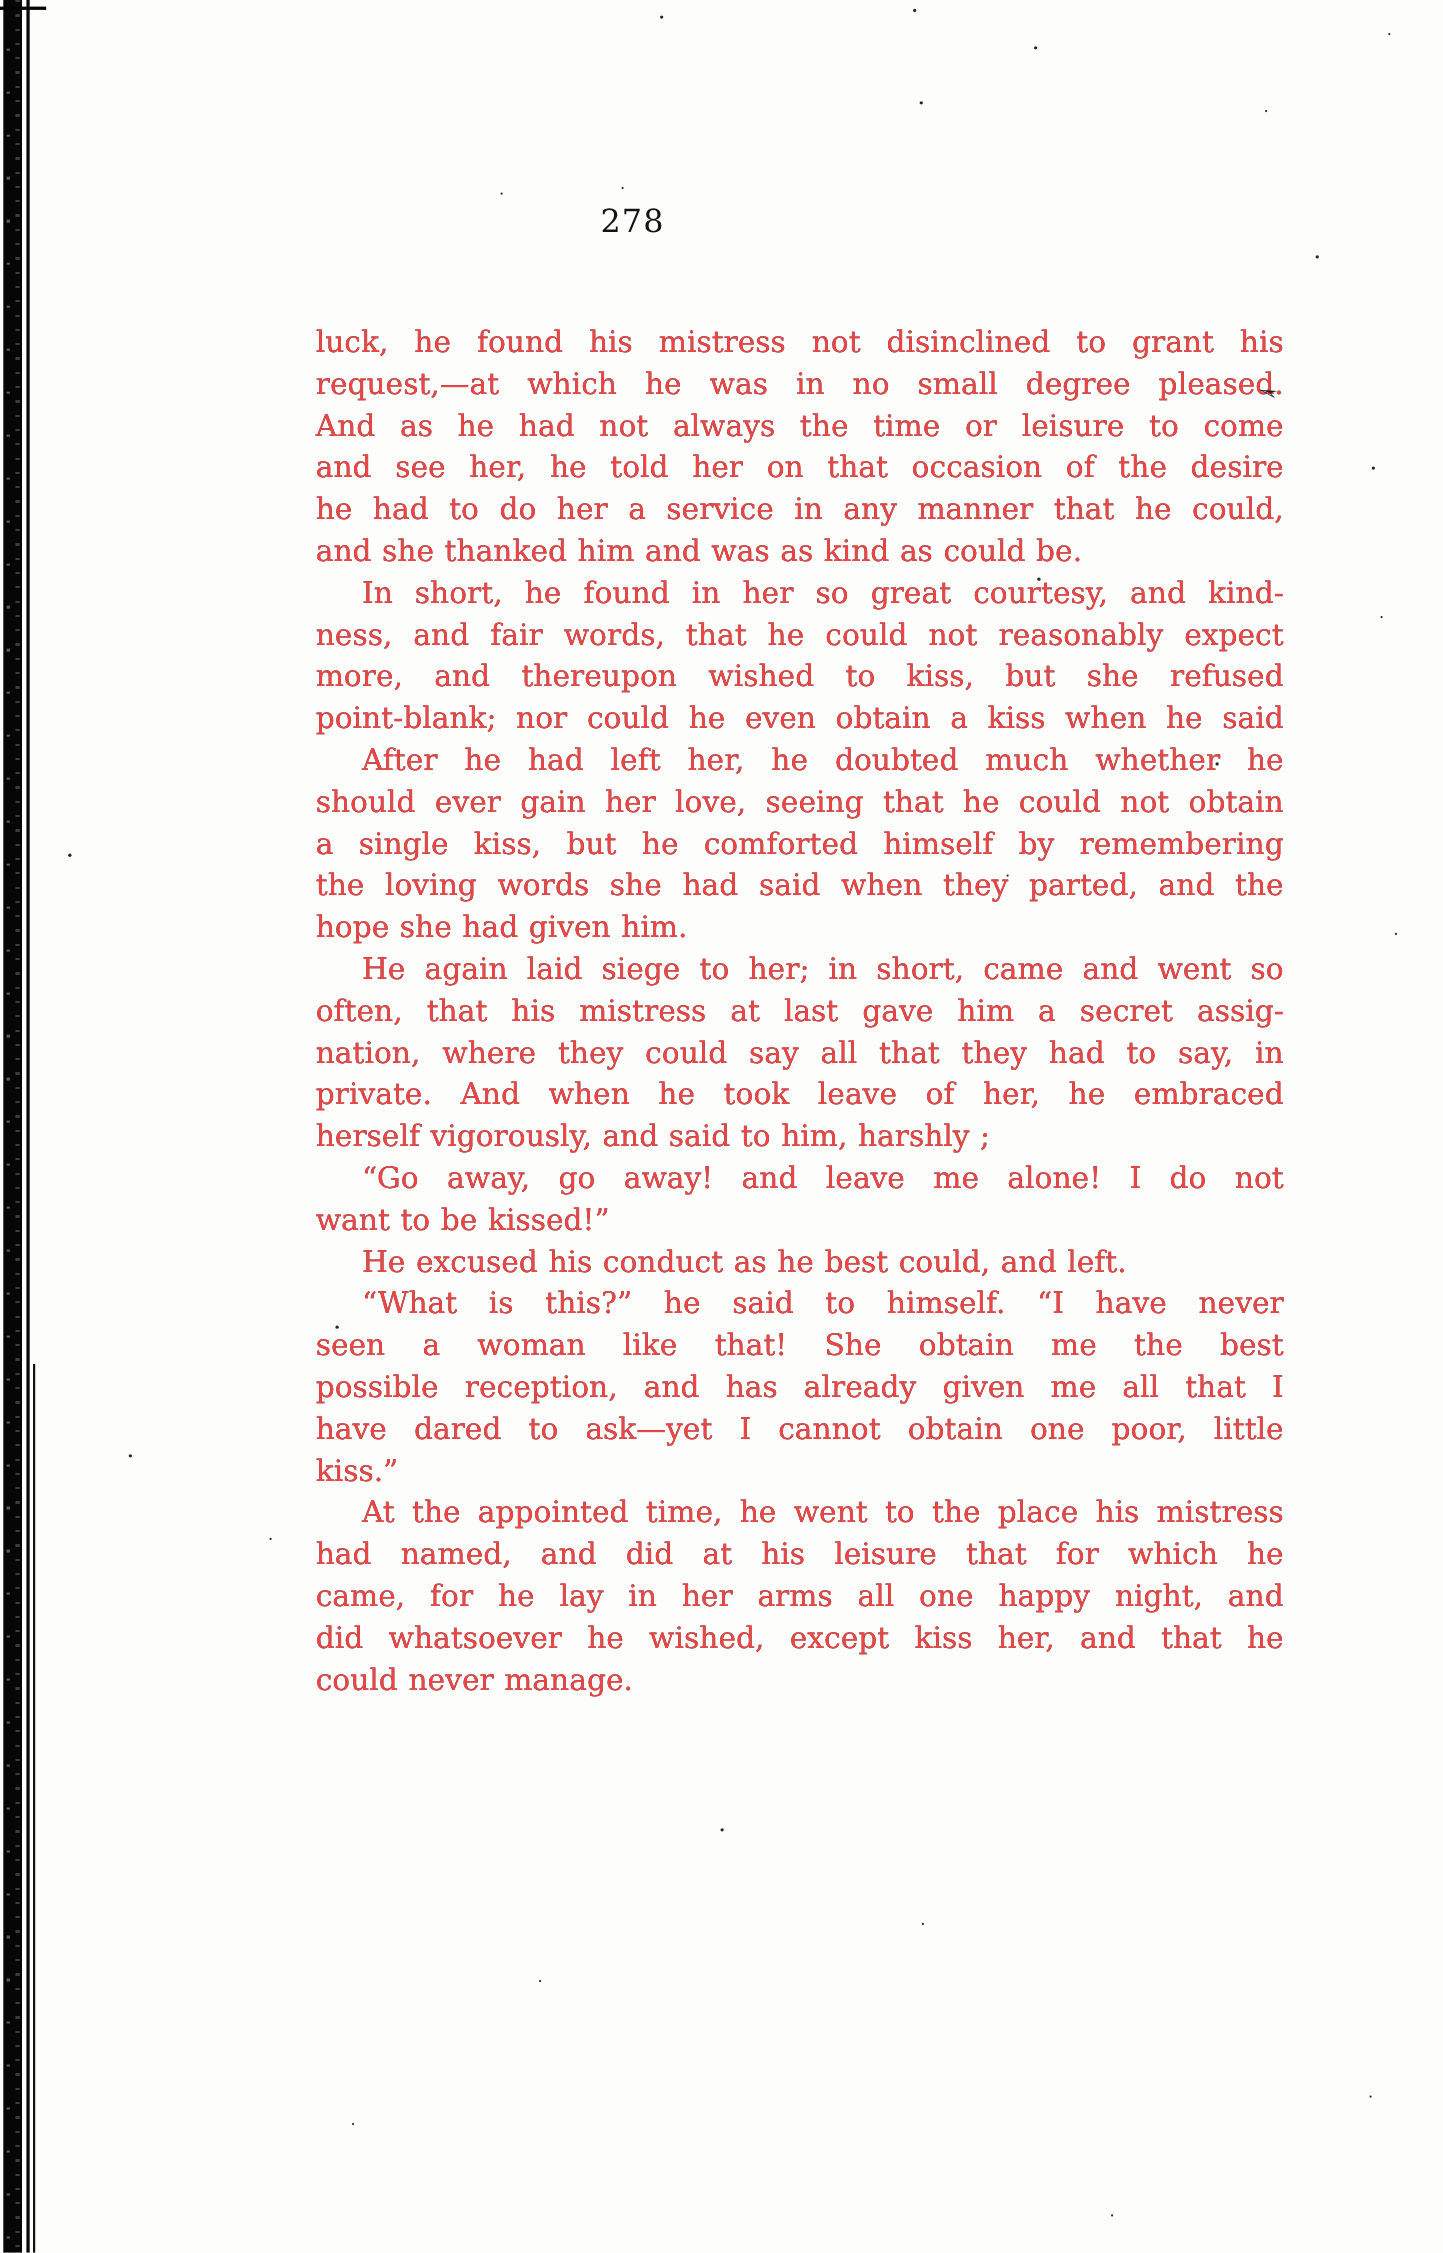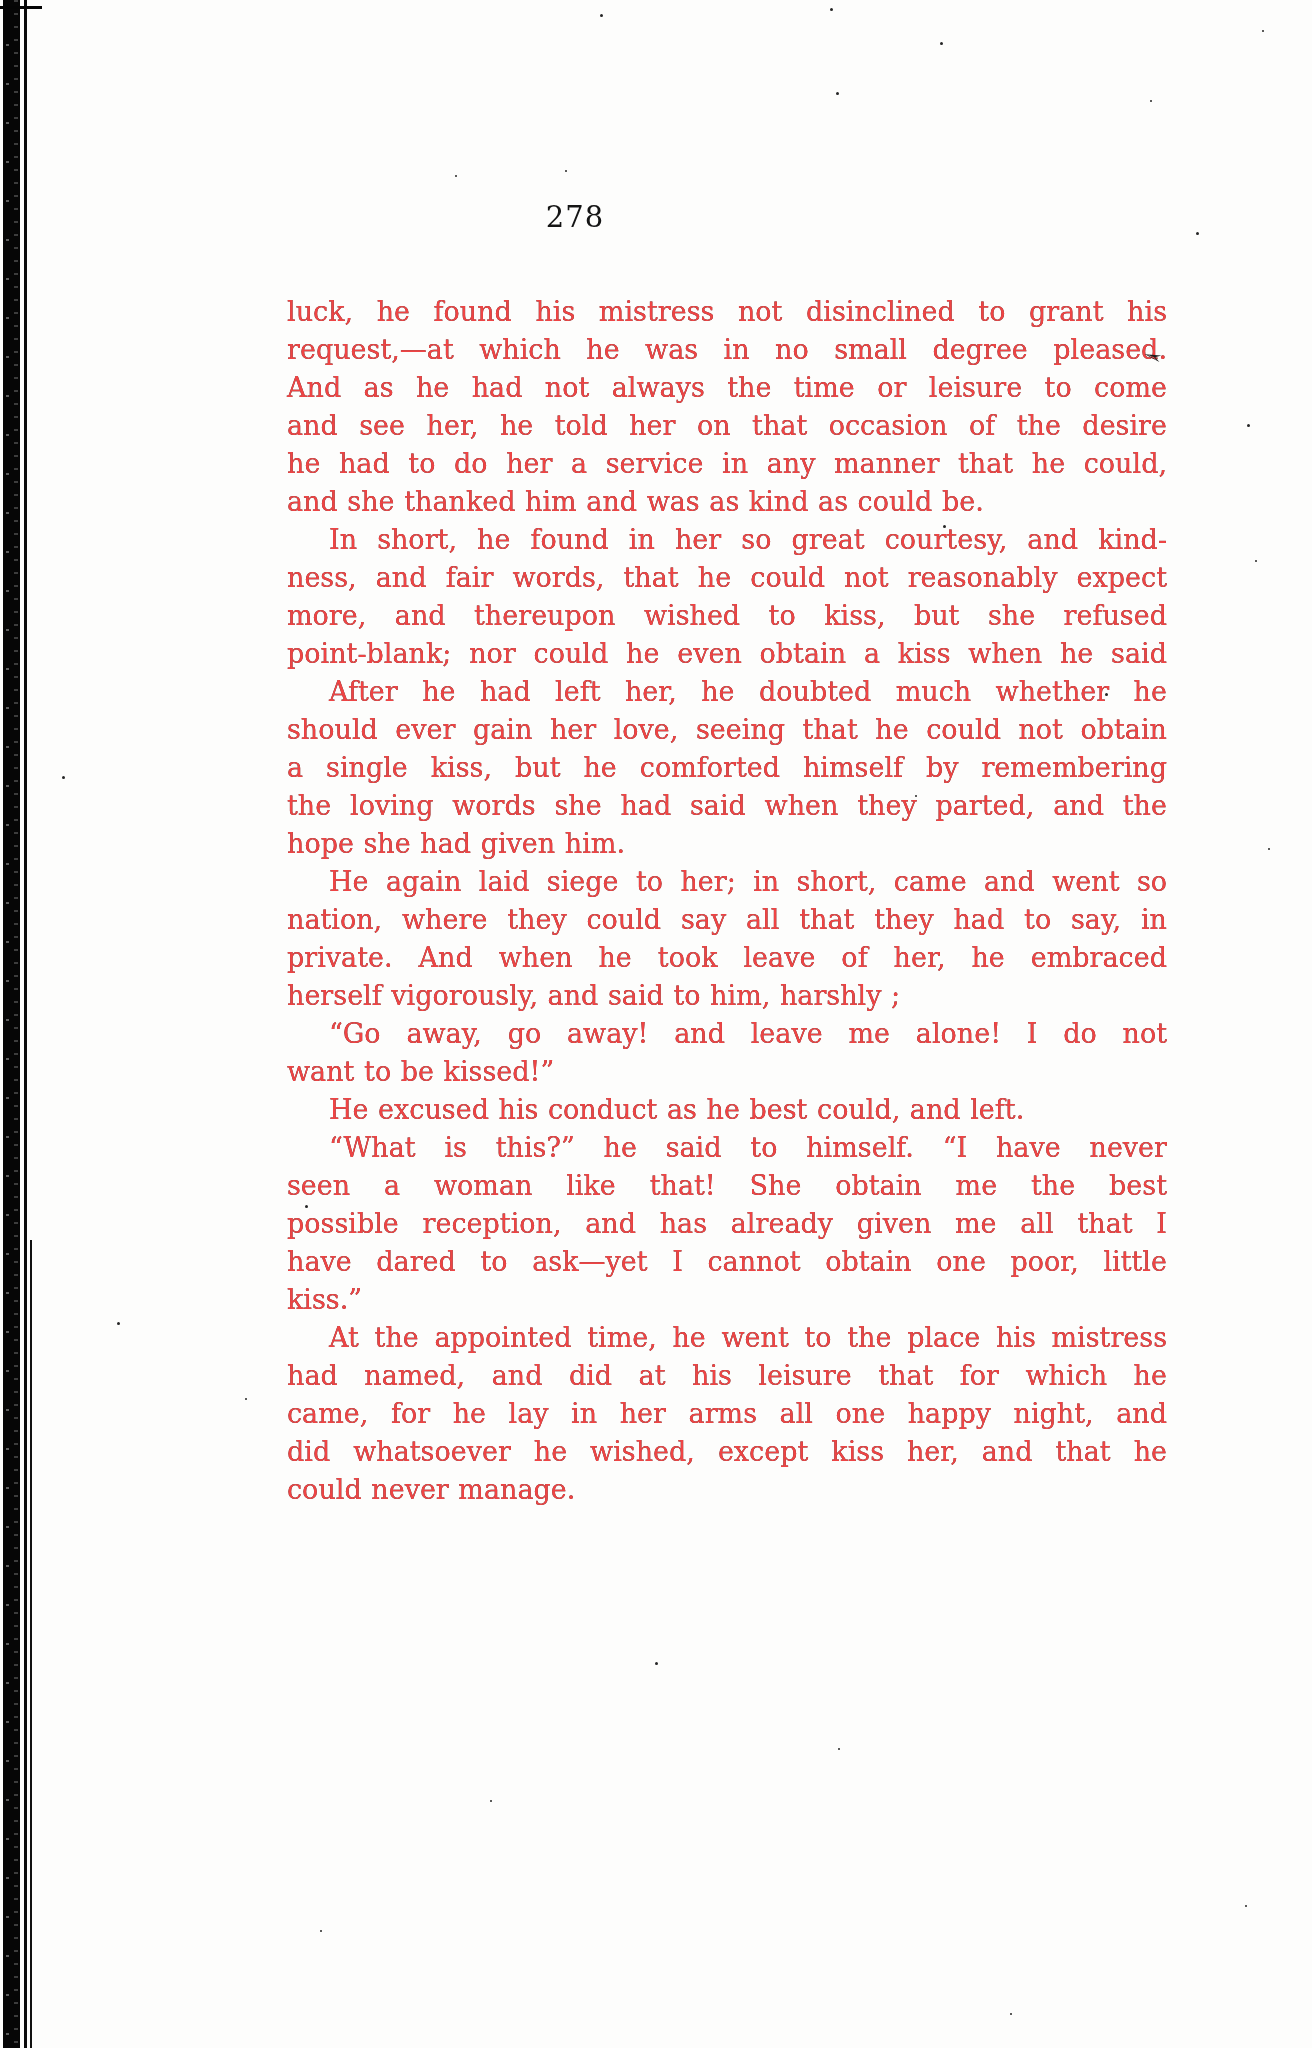--- a/index.html
+++ b/index.html
@@ -34,21 +34,21 @@
     background:#0a0a0a;
   }
   .binding-line2 {
     position:absolute; left:30px; top:1240px; width:2px; height:808px;
     background:#111;
   }
   .corner-line {
     position:absolute; left:0; top:6px; width:42px; height:3px; background:#050505;
   }
   .page-number {
-    position:absolute; left:475px; top:200px; width:200px;
+    position:absolute; left:475px; top:184px; width:200px;
     text-align:center;
     font-size:29px; color:#141414;
     letter-spacing:1px;
   }
   #text-block {
     position:absolute; left:287px; top:293px; width:880px;
     color:#ef4444;
     font-size:27px;
   }
   .para { margin:0; padding:0; }
@@ -99,20 +99,21 @@
       </div>
       <div class="para">
         <div class="line indent">After he had left her, he doubted much whether he</div>
         <div class="line">should ever gain her love, seeing that he could not obtain</div>
         <div class="line">a single kiss, but he comforted himself by remembering</div>
         <div class="line">the loving words she had said when they parted, and the</div>
         <div class="line para-end">hope she had given him.</div>
       </div>
       <div class="para">
         <div class="line indent">He again laid siege to her; in short, came and went so</div>
+        <div class="line">often, that his mistress at last gave him a secret assig-</div>
         <div class="line">nation, where they could say all that they had to say, in</div>
         <div class="line">private.  And when he took leave of her, he embraced</div>
         <div class="line para-end">herself vigorously, and said to him, harshly ;</div>
       </div>
       <div class="para">
         <div class="line indent">“Go away, go away! and leave me alone!  I do not</div>
         <div class="line para-end">want to be kissed!”</div>
       </div>
       <div class="para">
         <div class="line para-end indent">He excused his conduct as he best could, and left.</div>

